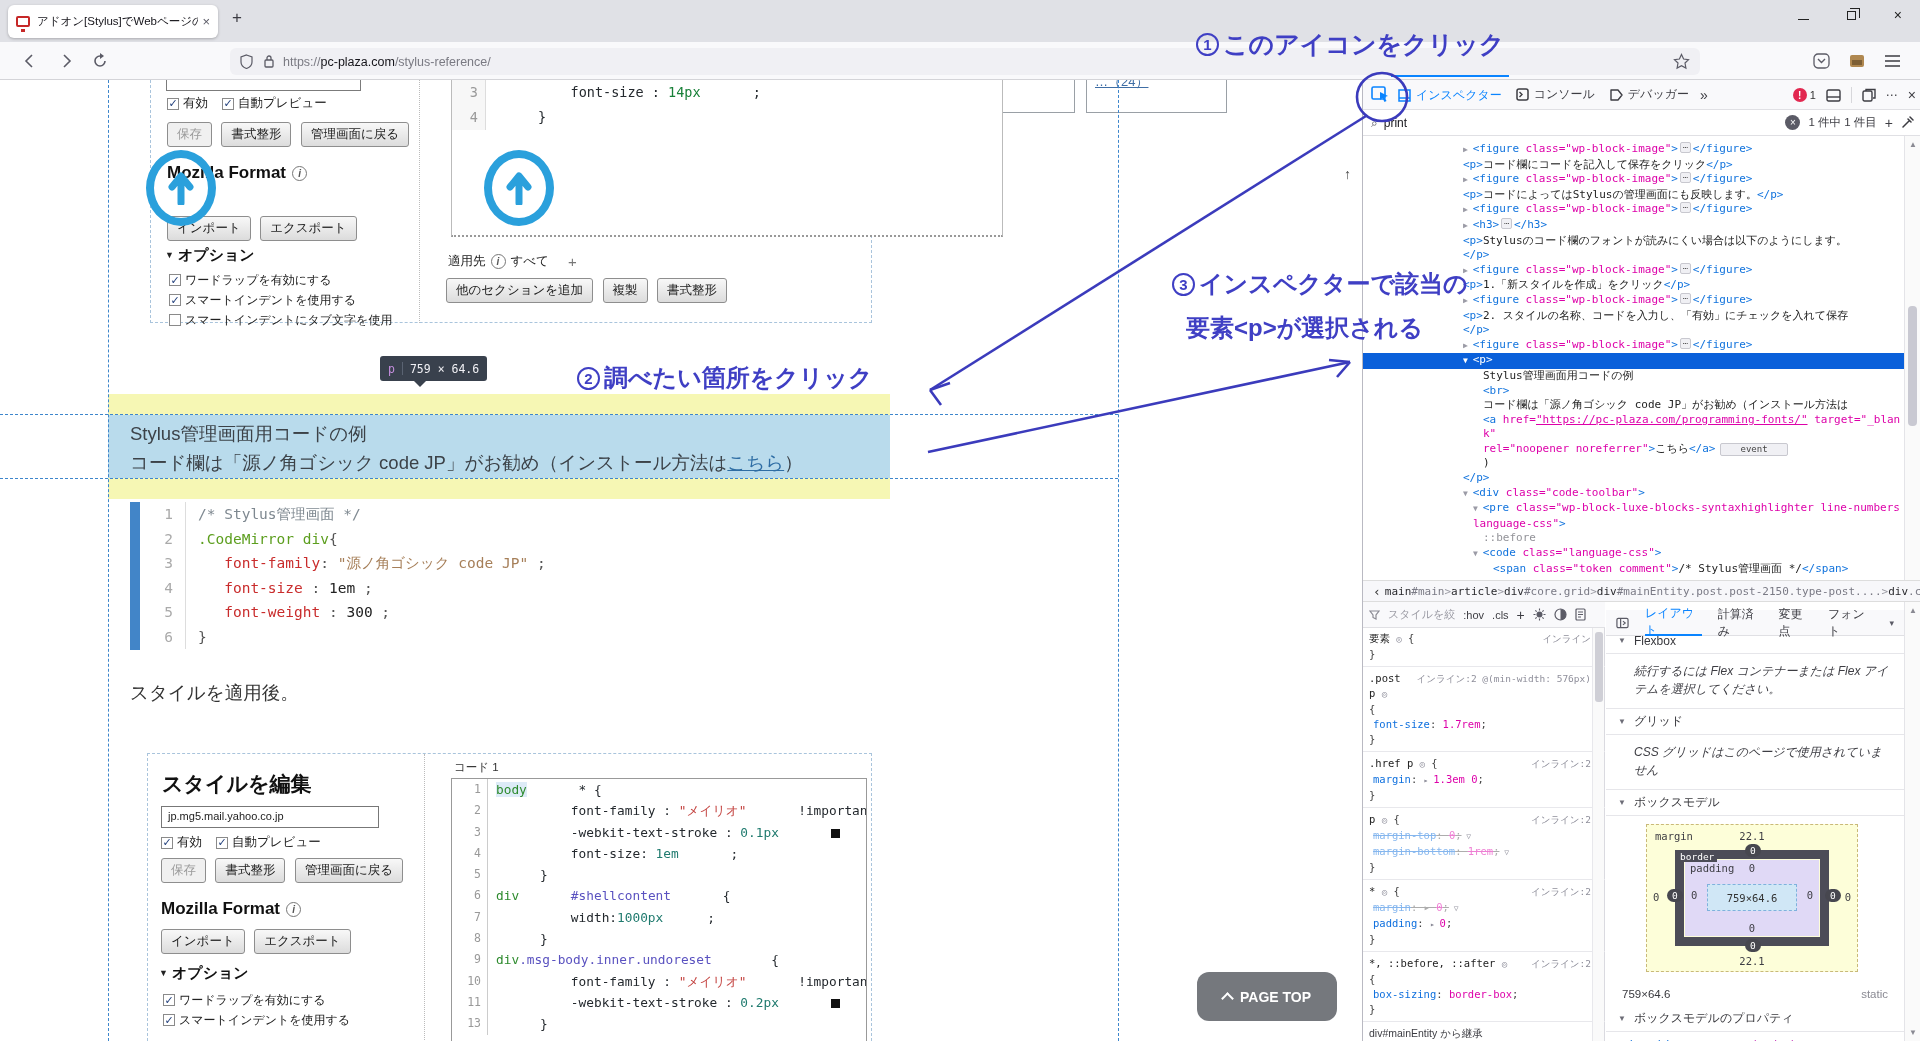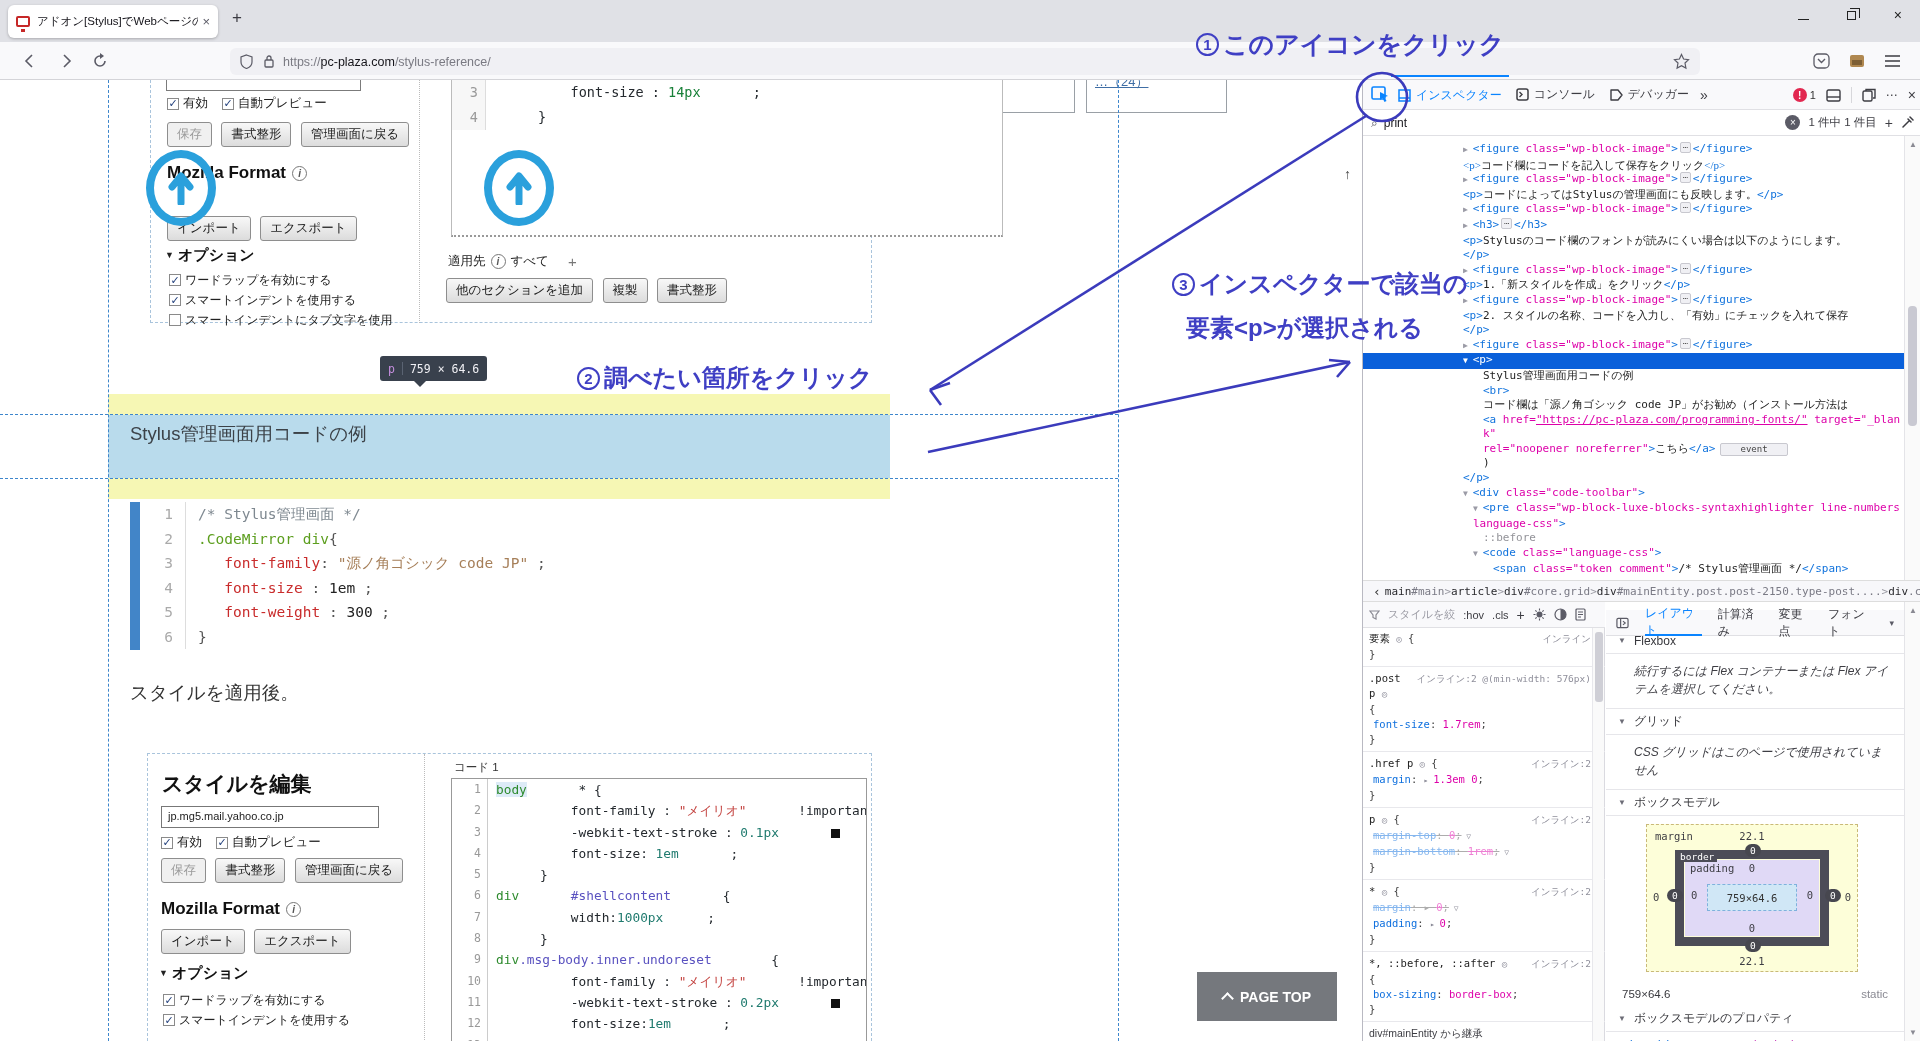--- a/index.html
+++ b/index.html
@@ -115,21 +115,21 @@
   .tk-ktag { color:#2e8b2e; background:#ddebf7; }
   .tk-ktag2 { color:#2e8b2e; }
   .tk-kid { color:#5a52c0; }
   .tk-kstr { color:#c3423f; }
   .tk-knum { color:#1f7a6e; }
   .tk-kpln { color:#24292e;margin-left:44px; }
   .tk-kgrn { color:#188038; }
   .tk-ksw { display:inline-block; width:9px; height:9px; background:#111; margin:0 2px 0 0; vertical-align:-1px;}
 
   .pagetop { position:absolute; left:1197px; top:892px; width:140px; height:49px; background:rgba(106,110,115,.93);
-    border-radius:0; color:#fff; font-weight:bold; font-size:14px; display:flex; align-items:center; justify-content:center; gap:8px;}
+    border-radius:12px; color:#fff; font-weight:bold; font-size:14px; display:flex; align-items:center; justify-content:center; gap:8px;}
   .chev-up { width:9px; height:9px; border-left:2px solid #fff; border-top:2px solid #fff; transform:rotate(45deg); margin-top:4px;}
 
   
   .dt { position:absolute; left:1363px; top:0; width:557px; height:961px; background:#fff; }
   .dt-toolbar { position:absolute; left:0; top:0; width:557px; height:30px; background:#f9f9fb; border-bottom:1px solid #e0e0e4;
      display:flex; align-items:center; font-size:12px; color:#3d3d43;}
   .dt-tab { display:flex; align-items:center; gap:5px; padding:0 7px; height:40px; }
   .dt-tab.active { color:#0a84ff; border-top:2px solid #0a84ff; padding-top:0;}
   .dt-right { position:absolute; right:4px; top:0; height:30px; display:flex; align-items:center; gap:10px; color:#3d3d43;}
   .errbadge { display:flex; align-items:center; gap:3px; font-size:11px; color:#333;}
@@ -383,20 +383,21 @@
       <div class="band-y" style="top:314px;"></div>
       <div class="band-b" style="top:335px;"></div>
       <div class="band-y" style="top:398px;"></div>
       <div class="guide-h" style="top:334px;"></div>
       <div class="guide-h" style="top:398px;"></div>
       <div class="guide-v" style="left:108px;"></div>
       <div class="guide-v" style="left:1118px;"></div>
 
       <div class="hl-text" style="top:339px;">
         <div>Stylus管理画面用コードの例</div>
+        <div><span>コード欄は「源ノ角ゴシック code JP」がお勧め（インストール方法は</span><a href="#">こちら</a><span>）</span></div>
       </div>
 
       <div class="tooltip">
         <span class="tag">p</span>
           <span class="sep"></span>
           <span class="size">759 × 64.6</span>
       </div>
 
       <div class="codeblk">
           <div class="row">
@@ -497,24 +498,20 @@
               <span class="ln">9</span>
               <span class="tks"><span class="tk-ktag2">div</span><span class="tk-kid">.msg-body.inner.undoreset</span><span class="tk-kpln">  {</span></span>
             </div>
             <div class="row">
               <span class="ln">10</span>
               <span class="tks"><span class="tk-kpln">    font-family : </span><span class="tk-kstr">"メイリオ"</span><span class="tk-kpln"> !important ;</span></span>
             </div>
             <div class="row">
               <span class="ln">11</span>
               <span class="tks"><span class="tk-kpln">    -webkit-text-stroke : </span><span class="tk-knum">0.2px</span><span class="tk-kpln"> </span><span class="tk-ksw"></span><span class="tk-kpln">#555 ;</span></span>
-            </div>
-            <div class="row">
-              <span class="ln">12</span>
-              <span class="tks"><span class="tk-kpln">    font-size:</span><span class="tk-knum">1em</span><span class="tk-kpln"> ;</span></span>
             </div>
             <div class="row">
               <span class="ln">13</span>
               <span class="tks"><span class="tk-kpln">}</span></span>
             </div>
           </div>
       </div>
 
       <div class="pagetop">
         <span class="chev-up"></span>
@@ -580,21 +577,21 @@
           <span>1 件中 1 件目</span>
           <span style="font-size:14px;">+</span>
           <svg class="ic" width="13" height="13" viewBox="0 0 13 13">
               <path d="M2 11 L8 5 M7 3 L10 6 M9 1 L12 4" fill="none" stroke="#3d3d43" stroke-width="1.5" stroke-linecap="round"></path>
             </svg>
         </div>
       </div>
 
       <div class="markup">
           <div class="row cut" style="padding-left: 100px;"><span class="tks"><span class="tk-a">▶ </span><span class="tk-t">&lt;figure</span><span class="tk-at"> class="wp-block-image"</span><span class="tk-t">&gt;</span><span class="tk-dots">⋯</span><span class="tk-t">&lt;/figure&gt;</span></span></div>
-          <div class="row" style="padding-left: 100px; font-family: Liberation Serif, serif;"><span class="tks"><span class="tk-t">&lt;p&gt;</span><span class="tk-tx">コード欄にコードを記入して保存をクリック</span><span class="tk-t">&lt;/p&gt;</span></span></div>
+          <div class="row" style="padding-left: 100px;"><span class="tks"><span class="tk-t">&lt;p&gt;</span><span class="tk-tx">コード欄にコードを記入して保存をクリック</span><span class="tk-t">&lt;/p&gt;</span></span></div>
           <div class="row" style="padding-left: 100px;"><span class="tks"><span class="tk-a">▶ </span><span class="tk-t">&lt;figure</span><span class="tk-at"> class="wp-block-image"</span><span class="tk-t">&gt;</span><span class="tk-dots">⋯</span><span class="tk-t">&lt;/figure&gt;</span></span></div>
           <div class="row" style="padding-left: 100px;"><span class="tks"><span class="tk-t">&lt;p&gt;</span><span class="tk-tx">コードによってはStylusの管理画面にも反映します。</span><span class="tk-t">&lt;/p&gt;</span></span></div>
           <div class="row" style="padding-left: 100px;"><span class="tks"><span class="tk-a">▶ </span><span class="tk-t">&lt;figure</span><span class="tk-at"> class="wp-block-image"</span><span class="tk-t">&gt;</span><span class="tk-dots">⋯</span><span class="tk-t">&lt;/figure&gt;</span></span></div>
           <div class="row" style="padding-left: 100px;"><span class="tks"><span class="tk-a">▶ </span><span class="tk-t">&lt;h3&gt;</span><span class="tk-dots">⋯</span><span class="tk-t">&lt;/h3&gt;</span></span></div>
           <div class="row" style="padding-left: 100px;"><span class="tks"><span class="tk-t">&lt;p&gt;</span><span class="tk-tx">Stylusのコード欄のフォントが読みにくい場合は以下のようにします。</span></span></div>
           <div class="row" style="padding-left: 100px;"><span class="tks"><span class="tk-t">&lt;/p&gt;</span></span></div>
           <div class="row" style="padding-left: 100px;"><span class="tks"><span class="tk-a">▶ </span><span class="tk-t">&lt;figure</span><span class="tk-at"> class="wp-block-image"</span><span class="tk-t">&gt;</span><span class="tk-dots">⋯</span><span class="tk-t">&lt;/figure&gt;</span></span></div>
           <div class="row" style="padding-left: 100px;"><span class="tks"><span class="tk-t">&lt;p&gt;</span><span class="tk-tx">1.「新スタイルを作成」をクリック</span><span class="tk-t">&lt;/p&gt;</span></span></div>
           <div class="row" style="padding-left: 100px;"><span class="tks"><span class="tk-a">▶ </span><span class="tk-t">&lt;figure</span><span class="tk-at"> class="wp-block-image"</span><span class="tk-t">&gt;</span><span class="tk-dots">⋯</span><span class="tk-t">&lt;/figure&gt;</span></span></div>
           <div class="row" style="padding-left: 100px;"><span class="tks"><span class="tk-t">&lt;p&gt;</span><span class="tk-tx">2. スタイルの名称、コードを入力し、「有効」にチェックを入れて保存</span></span></div>

